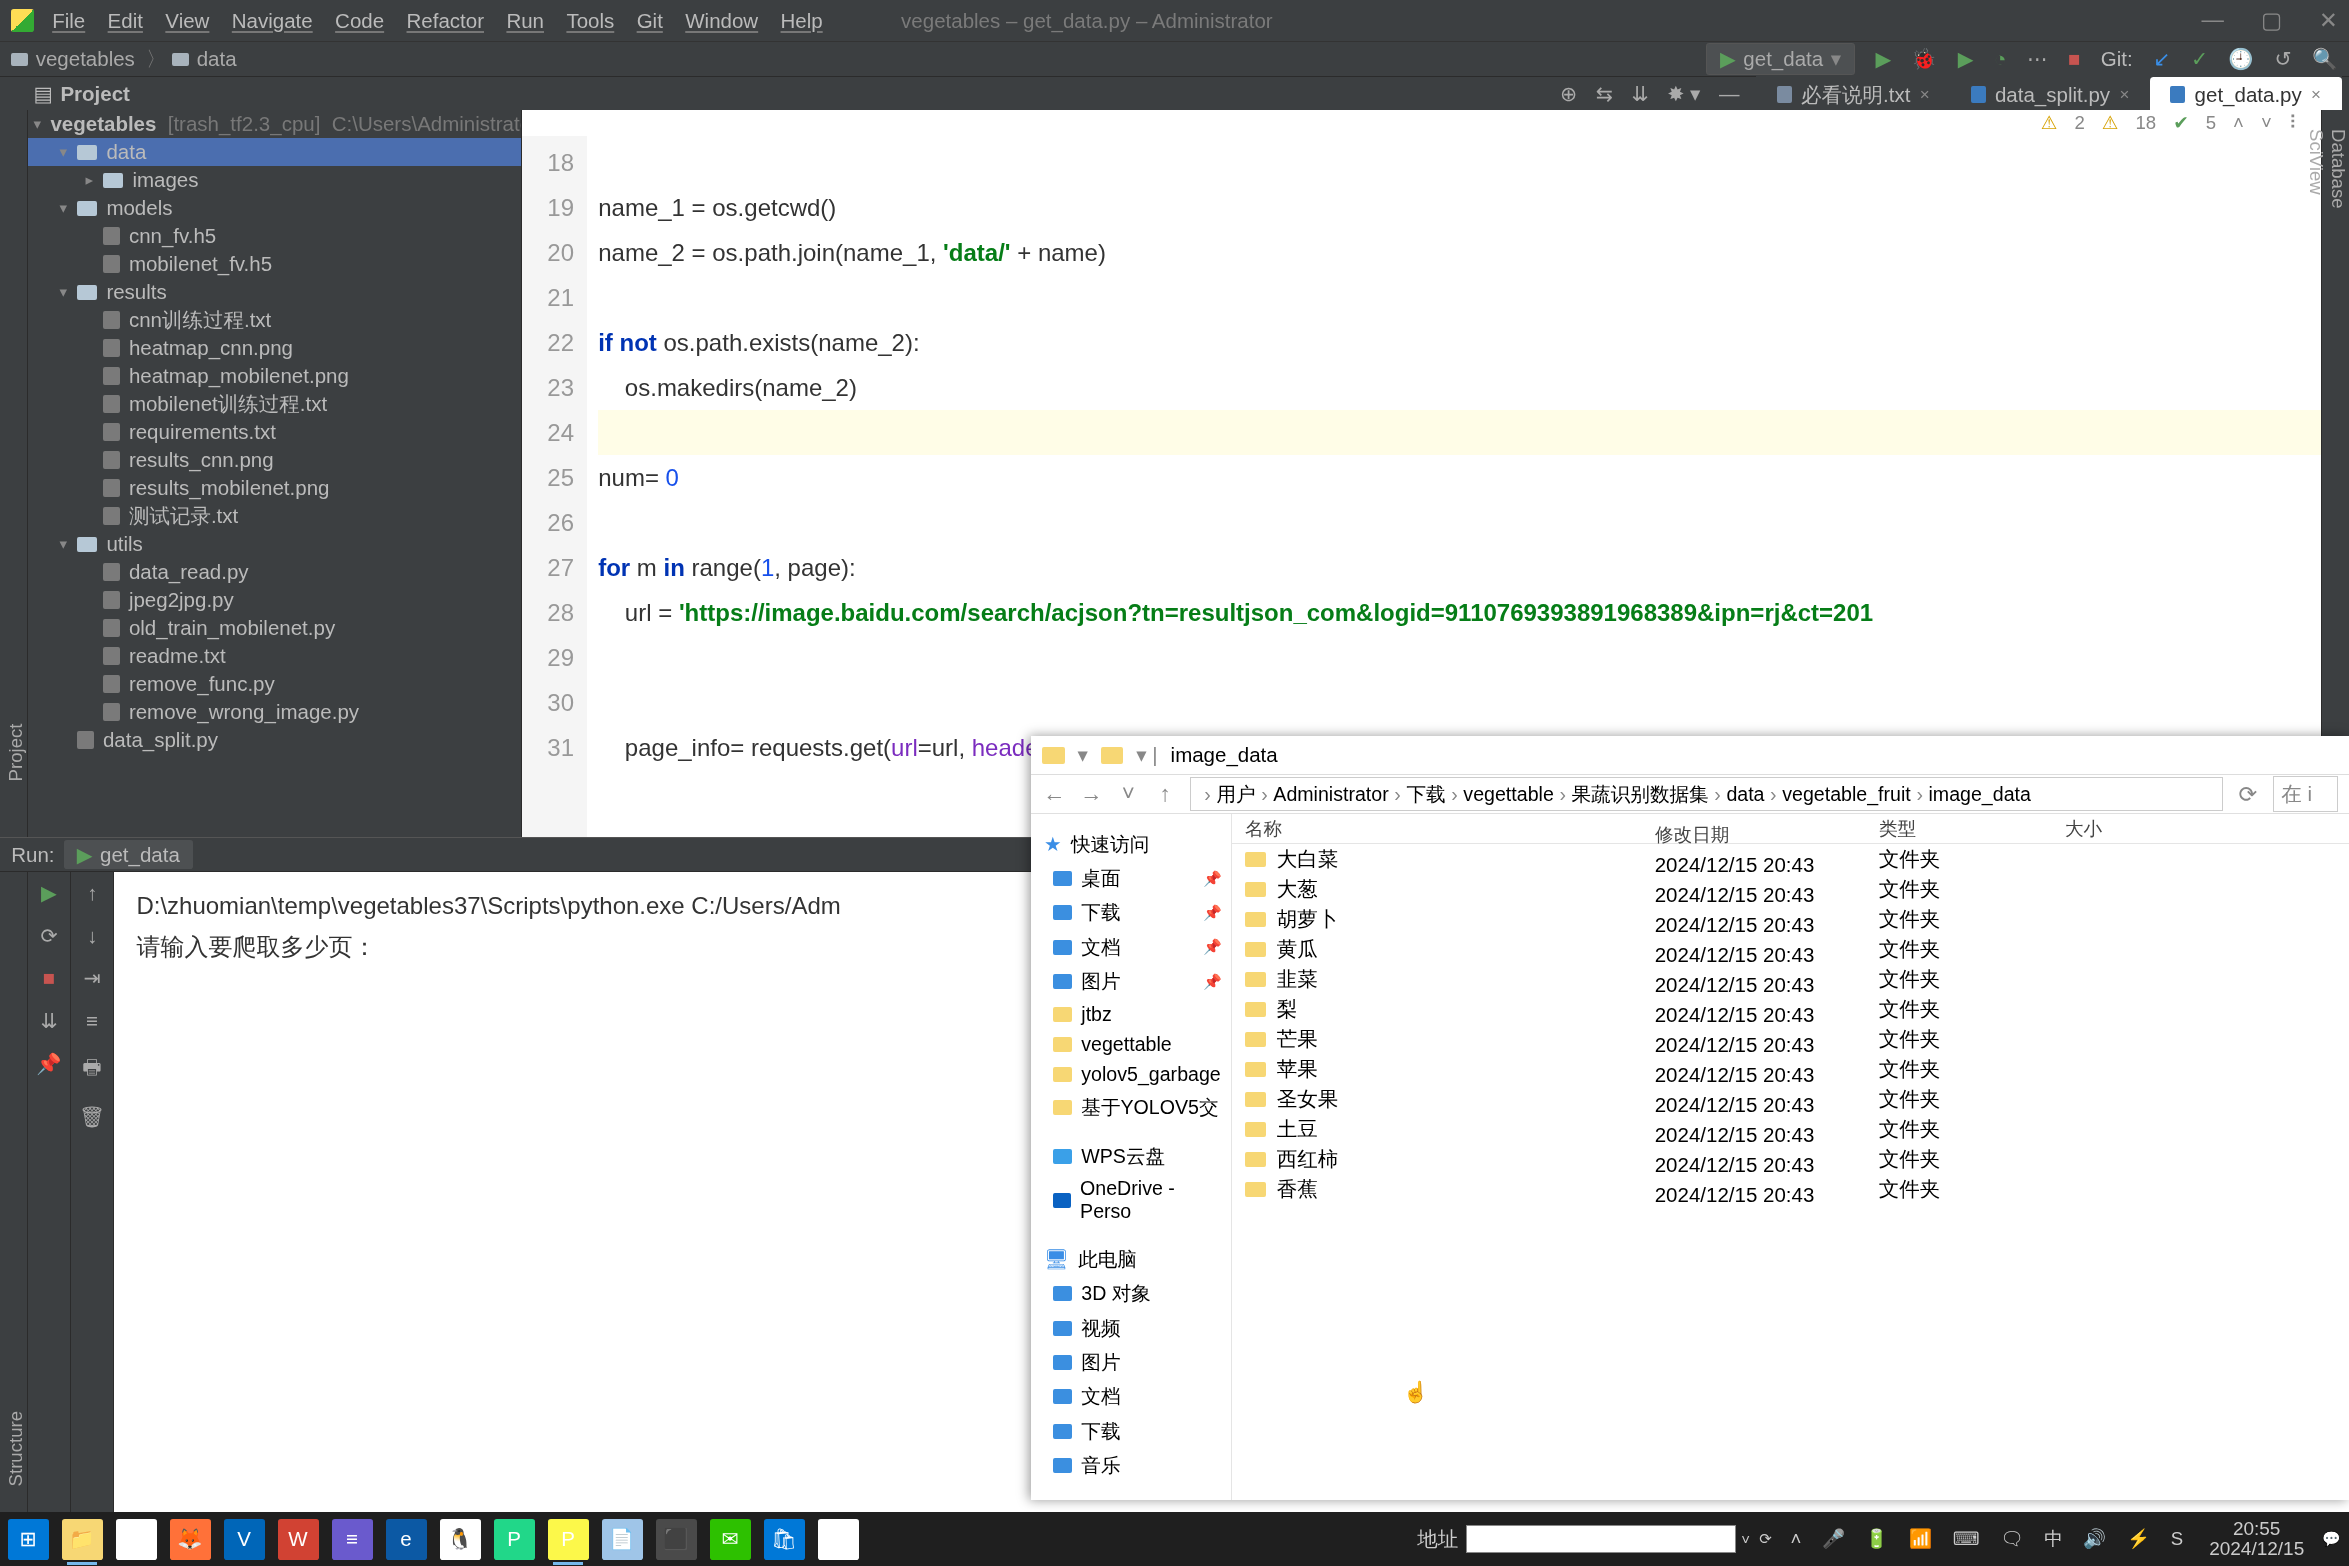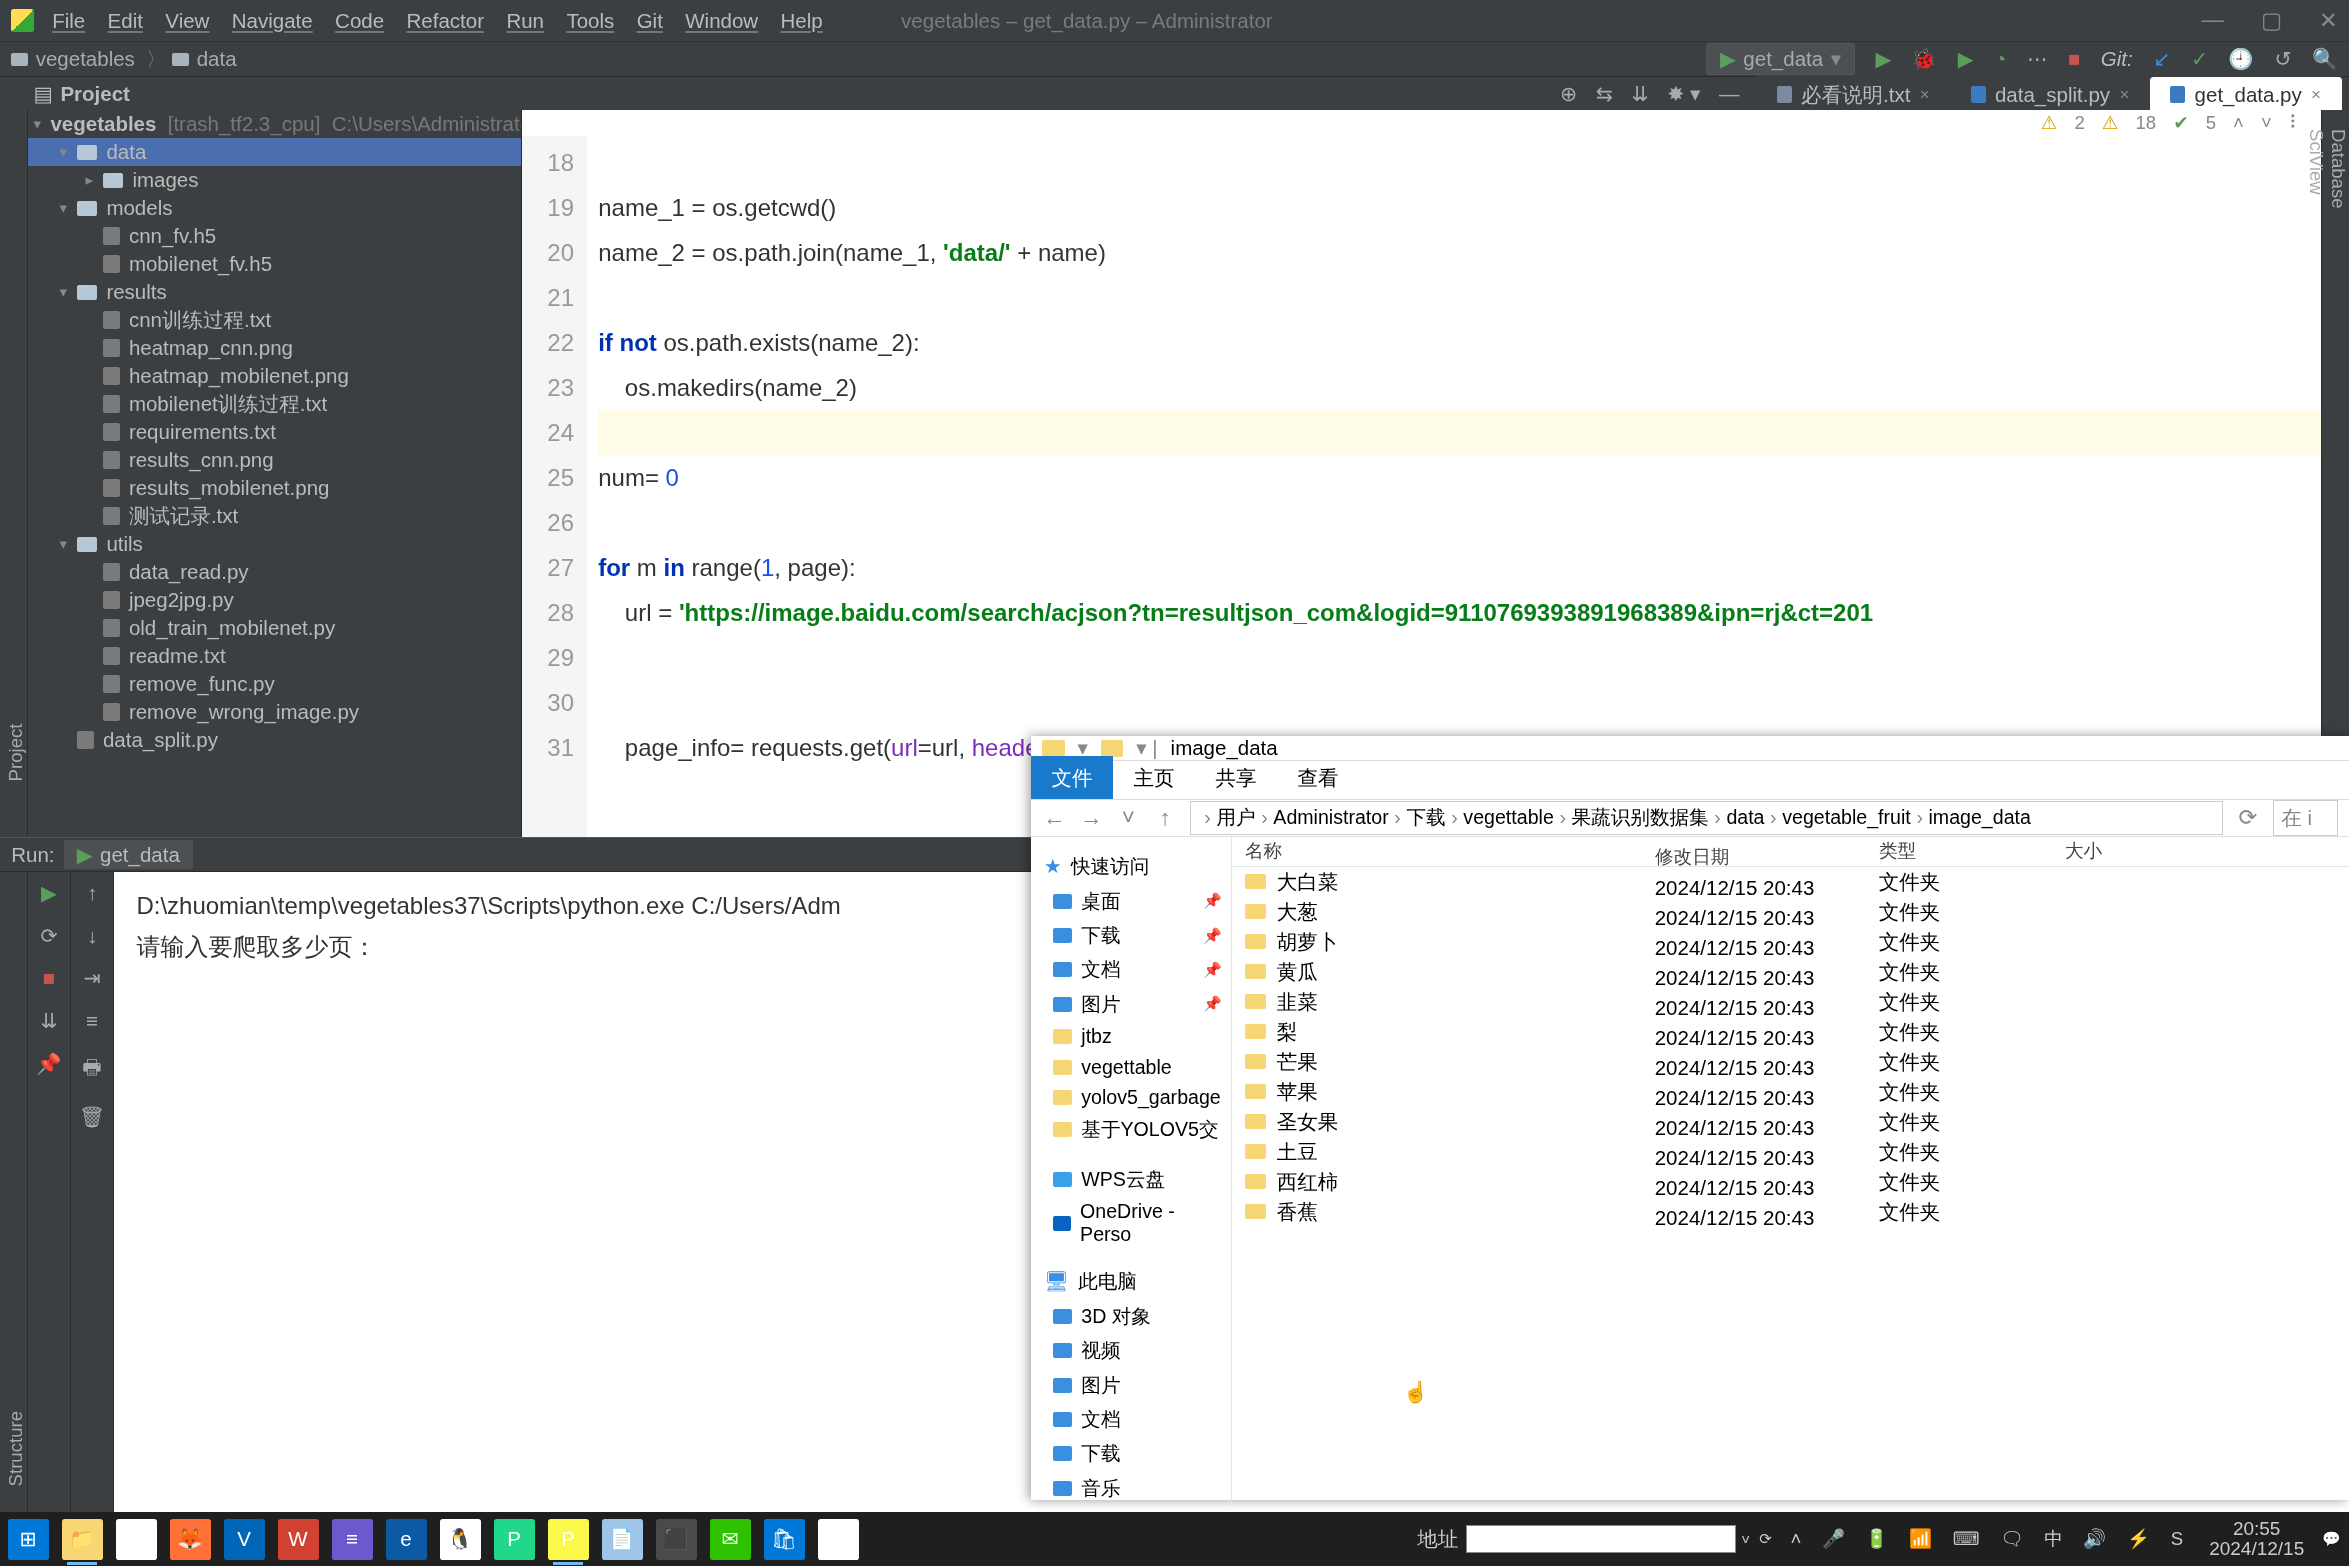--- a/index.html
+++ b/index.html
@@ -11,21 +11,21 @@
 .title-bar .menu-item { margin-right: 22.4px; cursor: pointer; text-decoration: underline; text-decoration-color: #777; text-underline-offset: 2.8px; }
 .title-bar .app-title { margin-left: 56px; color: #7a7a7a; font-size: 20.5px; }
 .title-bar .win-controls { margin-left: auto; display: flex; gap: 37px; color: #888; font-size: 22.4px; }
 
 
 .nav-bar { height: 35px; background: #3c3f41; display: flex; align-items: center; padding: 0 11.2px; color: #aaa; font-size: 20.5px; border-top: 0.9px solid #333; }
 .nav-bar .crumb { margin-right: 5.6px; display: flex; align-items: center; gap: 7.5px; }
 .nav-bar .fold-icon { width: 17px; height: 13px; background: #a8b3bc; border-radius: 1.9px; }
 .nav-bar .right-tools { margin-left: auto; display: flex; align-items: center; gap: 20.5px; }
 .nav-bar .run-box { background: #4d5052; padding: 2.8px 13px; border-radius: 2.8px; display: flex; align-items: center; gap: 7.5px; border: 0.9px solid #555; }
-.nav-bar .git-label { color: #bbb; font-style: italic; }
+.nav-bar .git-label { color: #bbb; }
 .nav-bar .tool-icon { color: #8a8; font-size: 20.5px; }
 
 
 .tool-header { height: 34px; background: #3c3f41; display: flex; align-items: center; padding: 0 7.5px; color: #bbb; font-size: 20.5px; border-top: 0.9px solid #2b2b2b; }
 .tool-header .project-title { font-weight: bold; margin-left: 7.5px; margin-right: auto; }
 .tool-header .header-icon { margin: 0 9.3px; color: #aaa; }
 
 
 .main-area { display: flex; height: 727px; }
 .sidebar-tabs-left { width: 28px; background: #3c3f41; border-right: 0.9px solid #2b2b2b; writing-mode: vertical-rl; color: #aaa; font-size: 18.6px; padding-top: 18.6px; text-align: left; }
@@ -445,26 +445,20 @@
 </div>
 
 <div class="explorer">
   <div class="exp-title">
     <span class="folder-mini"></span>
     <span style="color:#888;">▾</span>
     <span class="folder-mini"></span>
     <span style="color:#888;">▾ |</span>
     <span>image_data</span>
   </div>
-  <div class="exp-ribbon-tabs">
-    <div class="exp-rtab active">文件</div>
-    <div class="exp-rtab">主页</div>
-    <div class="exp-rtab">共享</div>
-    <div class="exp-rtab">查看</div>
-  </div>
   <div class="exp-nav">
     <span class="nav-arrow">←</span>
     <span class="nav-arrow">→</span>
     <span class="nav-arrow">˅</span>
     <span class="nav-arrow">↑</span>
     <div class="exp-path" id="exp-path-slot">
       <span class="folder-mini" style="background:#f7d774;"></span>
     <span class="sep">›</span>
         <span>用户</span>
         <span class="sep">›</span>

